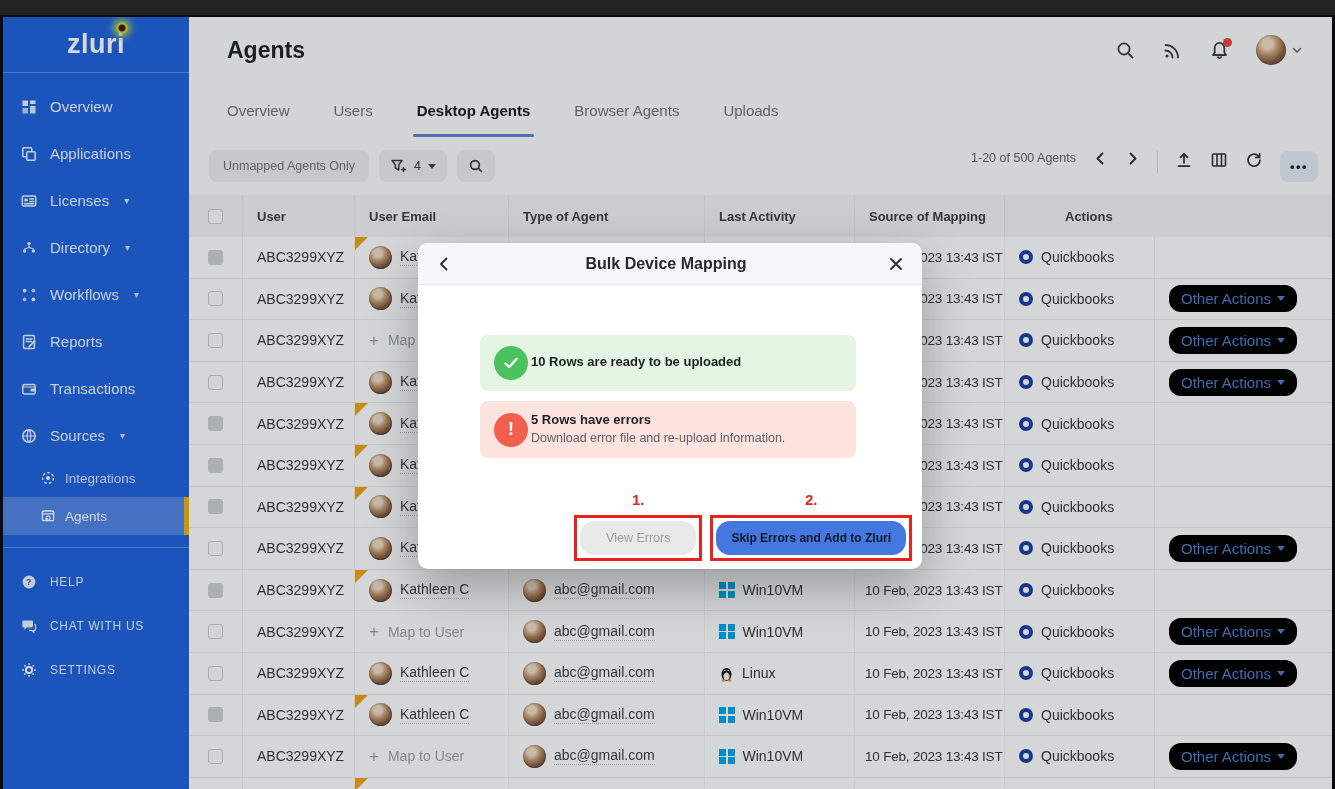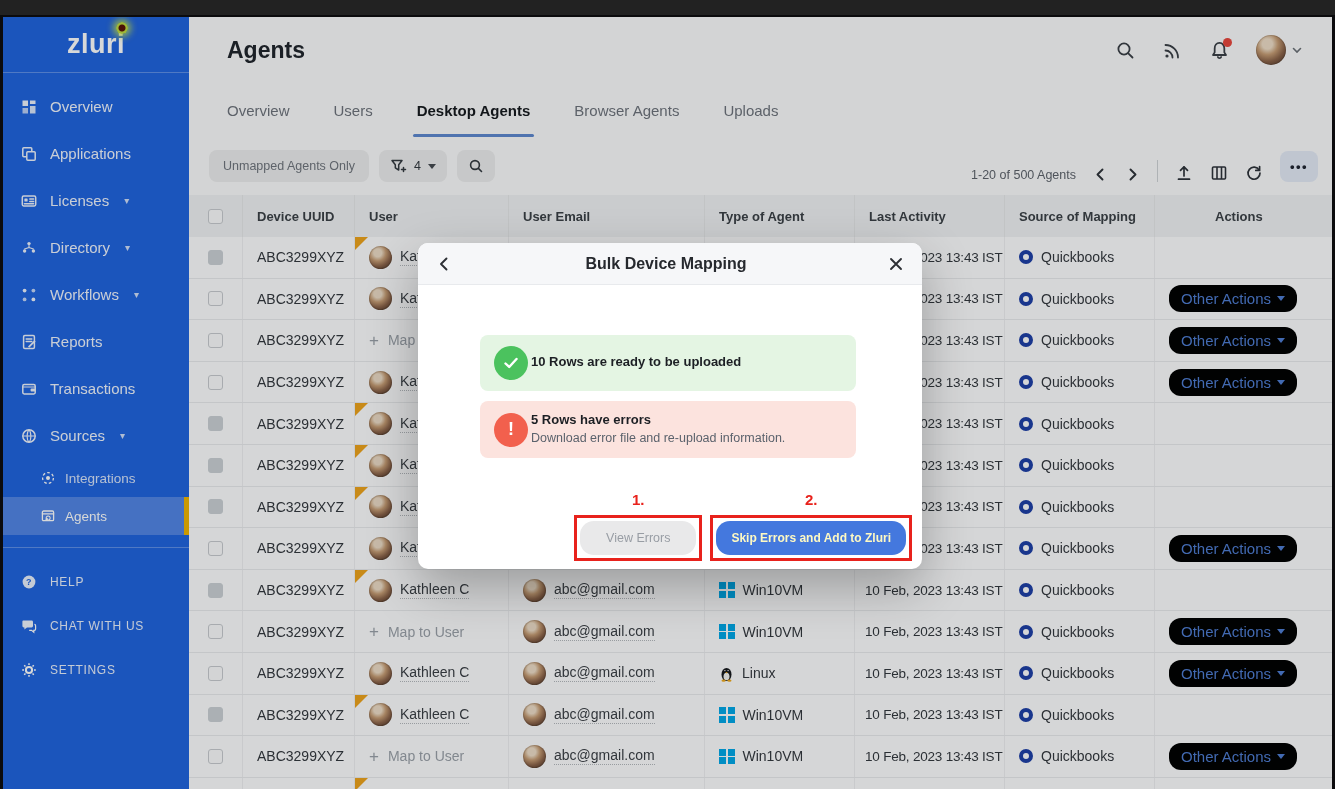--- a/index.html
+++ b/index.html
@@ -42,21 +42,21 @@
   .tabs { display:flex; gap:44px; padding:0 38px; height:54px; align-items:stretch; flex-shrink:0; }
   .tab { position:relative; display:flex; align-items:center; font-size:15px; color:#6d727b; cursor:pointer; }
   .tab.active { color:#15181d; font-weight:700; }
   .tab.active::after { content:""; position:absolute; left:-4px; right:-4px; bottom:0; height:3px; border-radius:2px; background:#5d87cf; }
 
   .toolbar { height:58px; display:flex; align-items:center; gap:10px; padding:0 14px 0 20px; flex-shrink:0; }
   .chip { background:#ececed; border-radius:8px; height:32px; display:flex; align-items:center; padding:0 14px; font-size:12.5px; color:#6f747c; cursor:pointer; }
   .chip.icon-chip { padding:0 11px; gap:7px; color:#33383f; }
   .filter-count { font-size:12.5px; color:#33383f; }
   .caret-down { width:0; height:0; border-left:4px solid transparent; border-right:4px solid transparent; border-top:5px solid #44494f; }
-  .toolbar-right { margin-left:auto; display:flex; align-items:flex-end; gap:17px; }
+  .toolbar-right { margin-left:auto; display:flex; align-items:flex-start; gap:17px; }
   .pag-label { font-size:12.5px; color:#5d626b; }
   .icon-btn { display:flex; color:#2d3138; cursor:pointer; }
   .tb-divider { width:1px; height:22px; background:#cfd2d6; }
   .more-chip { background:#e4eaf6; border-radius:8px; width:38px; height:31px; display:flex; align-items:center; justify-content:center; color:#1f2430; font-weight:700; letter-spacing:1.5px; font-size:13px; cursor:pointer; }
 
   
   .table { flex:1; display:flex; flex-direction:column; overflow:hidden; --cols:54px 112px 154px 196px 150px 150px 150px minmax(0,1fr); }
   .thead { display:grid; grid-template-columns:var(--cols); height:42px; background:#f0f1f3; align-items:center; font-size:13px; font-weight:700; color:#3b4046; flex-shrink:0; }
   .thead > div { padding-left:14px; border-right:1px solid #e6e7e9; height:100%; display:flex; align-items:center; white-space:nowrap; overflow:hidden; }
   .thead > div.actions-h { padding-left:60px; border-right:none; }
@@ -96,21 +96,21 @@
   .status-icon.green { background:#4bc25e; }
   .status-icon.red { background:#f2604d; }
   .status-title { font-size:13px; font-weight:700; color:#1c1f24; margin-bottom:3px; }
   .status-desc { font-size:12.5px; color:#5b626c; line-height:1.38; max-width:300px; }
   .excl { color:#fff; font-weight:700; font-size:18px; }
   .modal-footer { position:absolute; right:10px; bottom:8px; display:flex; gap:8px; align-items:flex-end; }
   .ann-box { position:relative; border:3px solid #e8221c; padding:3px; }
   .ann-num { position:absolute; top:-27px; left:50%; transform:translateX(-50%); color:#e8221c; font-size:15px; font-weight:700; }
   .btn { border:none; border-radius:14px; font-family:inherit; cursor:pointer; white-space:nowrap; }
   .btn.secondary { background:#e9e9ea; color:#989da4; font-size:12.5px; padding:10px 26px; }
-  .btn.primary { background:#4478de; color:#fef9c3; font-size:12px; font-weight:700; padding:10px 15px; }
+  .btn.primary { background:#4478de; color:#0f172a; font-size:12px; font-weight:700; padding:10px 15px; }
 </style>
 </head>
 <body>
 
 <div class="screen">
   <div class="frame">
 
     <aside class="sidebar">
       <div class="logo-row">
         <div class="logo">
@@ -348,21 +348,20 @@
           </span>
           <span class="more-chip">•••</span>
         </div>
       </div>
 
       <div class="table">
         <div class="thead" id="thead">
             <div class="cb-cell" style="justify-content:center;padding-left:0">
               <span class="cb"></span>
             </div>
-            <div>Device UUID</div>
             <div>User</div>
             <div>User Email</div>
             <div>Type of Agent</div>
             <div>Last Activity</div>
             <div>Source of Mapping</div>
             <div class="actions-h">Actions</div>
           </div>
         <div id="tbody">
             <div class="trow">
     <div class="tcell cb-cell">

